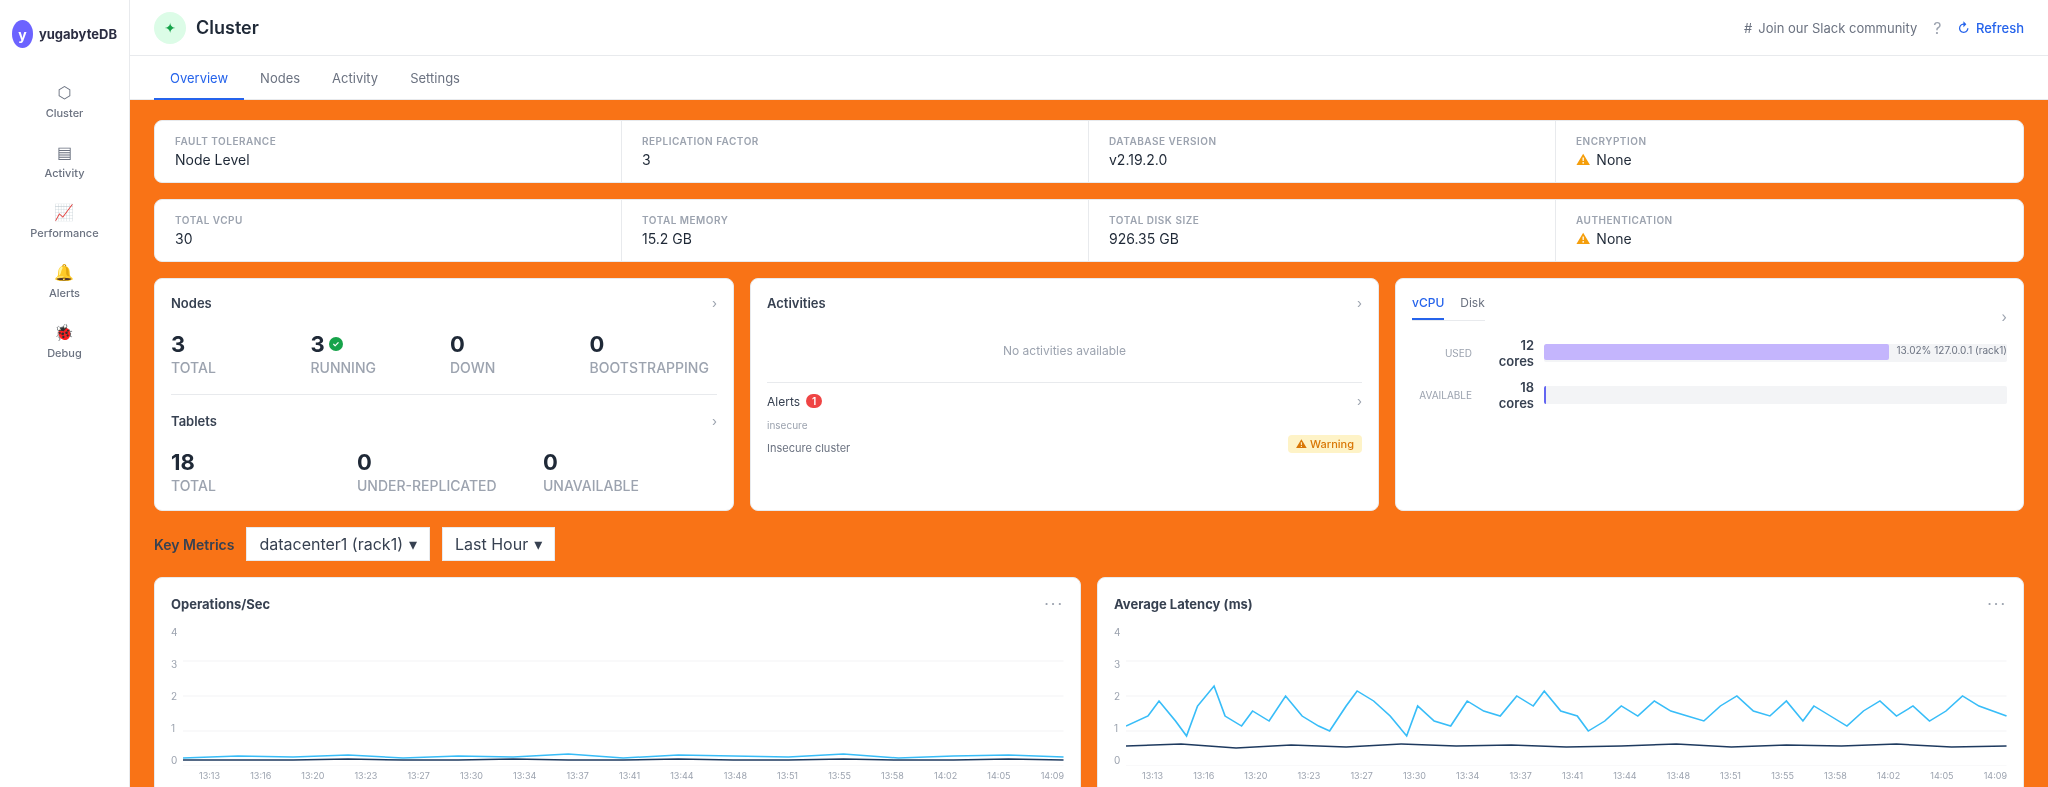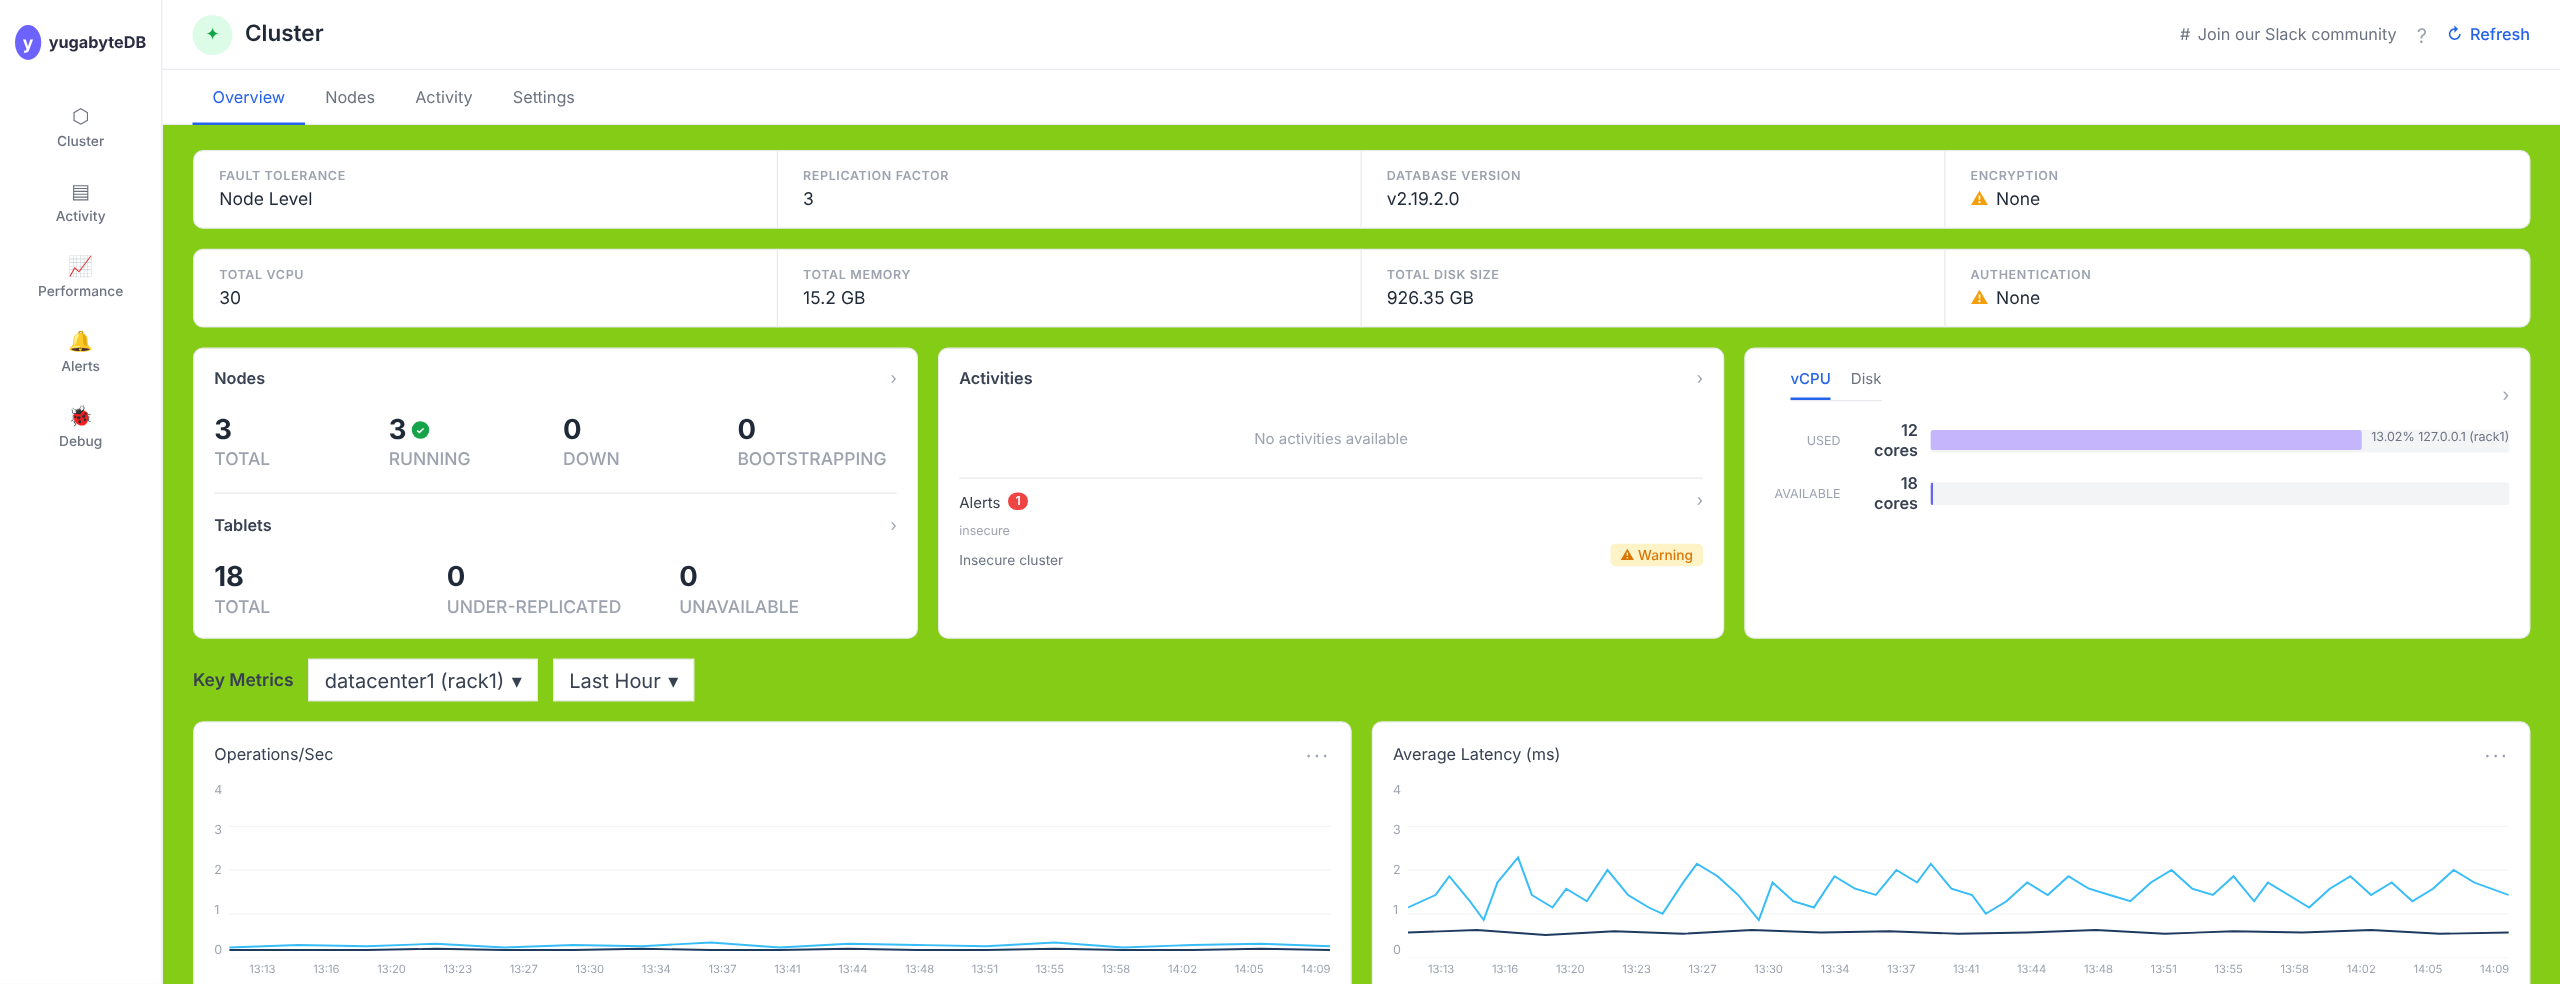--- a/index.html
+++ b/index.html
@@ -27,21 +27,21 @@
     .slack-link { display: flex; align-items: center; gap: 6px; color: #6b7280; font-size: 13px; cursor: pointer; }
     .refresh-btn { display: flex; align-items: center; gap: 6px; color: #2563eb; font-size: 13px; cursor: pointer; font-weight: 500; }
     .help-icon { color: #9ca3af; cursor: pointer; font-size: 16px; }
 
     
     .tabs { background: #fff; border-bottom: 1px solid #e8eaed; padding: 0 24px; display: flex; align-items: center; }
     .tab { padding: 14px 16px 12px; font-size: 13px; color: #6b7280; cursor: pointer; border-bottom: 2px solid transparent; margin-bottom: -1px; }
     .tab.active { color: #2563eb; border-bottom-color: #2563eb; font-weight: 400; }
 
     
-    .content { flex: 1; overflow-y: auto; padding: 20px 24px; background: #84cc16; }
+    .content { flex: 1; overflow-y: auto; padding: 20px 24px; background: #f97316; }
 
     
     .info-row { background: #fff; border: 1px solid #e8eaed; border-radius: 8px; display: grid; grid-template-columns: 1fr 1fr 1fr 1fr; margin-bottom: 16px; }
     .info-cell { padding: 14px 20px; border-right: 1px solid #e8eaed; }
     .info-cell:last-child { border-right: none; }
     .info-label { font-size: 10px; color: #9ca3af; text-transform: uppercase; font-weight: 600; letter-spacing: 0.5px; margin-bottom: 4px; }
     .info-value { font-size: 14px; color: #1f2937; font-weight: 400; display: flex; align-items: center; gap: 6px; }
     .warn-icon { color: #f59e0b; font-size: 14px; }
 
     
@@ -87,21 +87,21 @@
 
     
     .key-metrics-header { display: flex; align-items: center; gap: 12px; margin-bottom: 16px; }
     .key-metrics-title { font-size: 14px; font-weight: 600; color: #374151; }
     .select-dropdown { padding: 6px 12px; border: 1px solid #e8eaed; border-radius: 0; background: #fff; font-size: 16px; color: #374151; cursor: pointer; display: flex; align-items: center; gap: 6px; }
 
     
     .charts-row { display: grid; grid-template-columns: 1fr 1fr; gap: 16px; }
     .chart-panel { background: #fff; border: 1px solid #e8eaed; border-radius: 8px; padding: 16px; }
     .chart-header { display: flex; align-items: center; justify-content: space-between; margin-bottom: 12px; }
-    .chart-title { font-size: 13px; font-weight: 400; color: #374151; }
+    .chart-title { font-size: 13px; font-weight: 700; color: #374151; }
     .chart-menu { color: #9ca3af; cursor: pointer; letter-spacing: 2px; font-size: 16px; }
     .chart-area { height: 160px; position: relative; }
     .chart-legend { display: flex; gap: 16px; margin-top: 8px; }
     .legend-item { display: flex; align-items: center; gap: 4px; font-size: 11px; color: #6b7280; }
   </style>
 </head>
 <body>
 
 <div class="sidebar">
   <div class="sidebar-logo">
@@ -275,21 +275,21 @@
               <div class="warning-badge">
                 <span>⚠</span>
                 <span>Warning</span>
               </div>
             </div>
           </div>
         </div>
       </div>
 
       <div class="vcpu-panel">
-        <div style="display:flex;align-items:center;justify-content:space-between;margin-left:20px;">
+        <div style="display:flex;align-items:center;justify-content:space-between;">
           <div class="vcpu-tabs">
             <span class="vcpu-tab active">vCPU</span>
             <span class="vcpu-tab">Disk</span>
           </div>
           <span class="vcpu-expand">›</span>
         </div>
 
         <div class="vcpu-row" style="margin-bottom:10px;">
           <span class="vcpu-row-label" style="font-size:10px;color:#9ca3af;">USED</span>
           <span class="vcpu-cores">12 cores</span>

